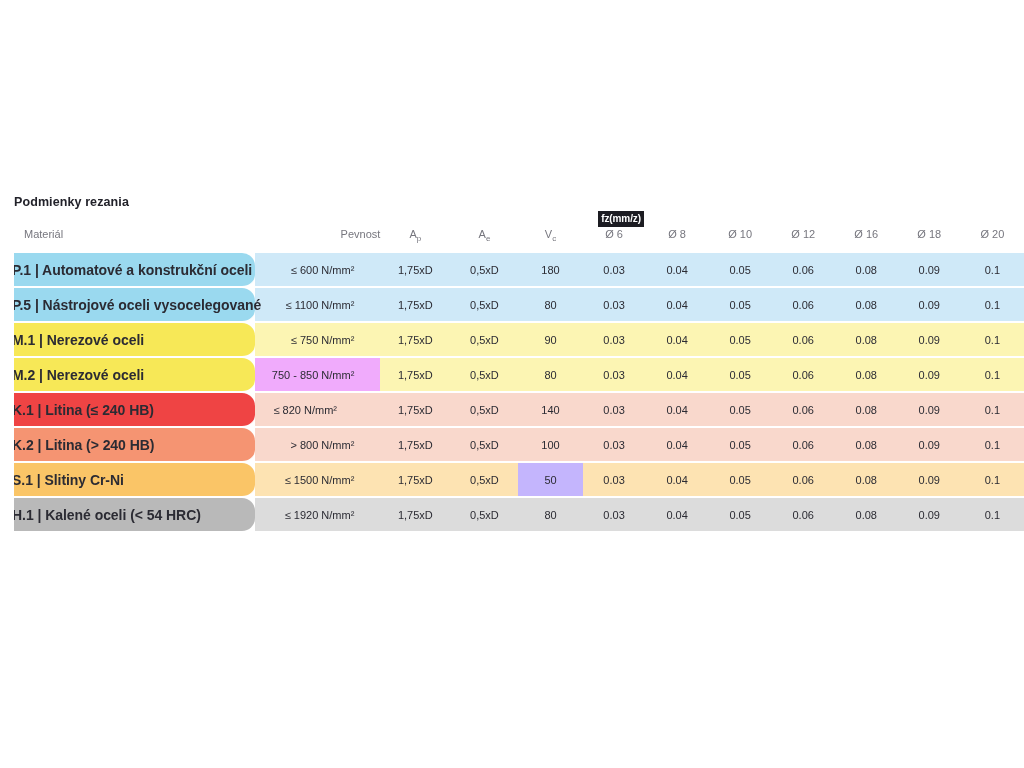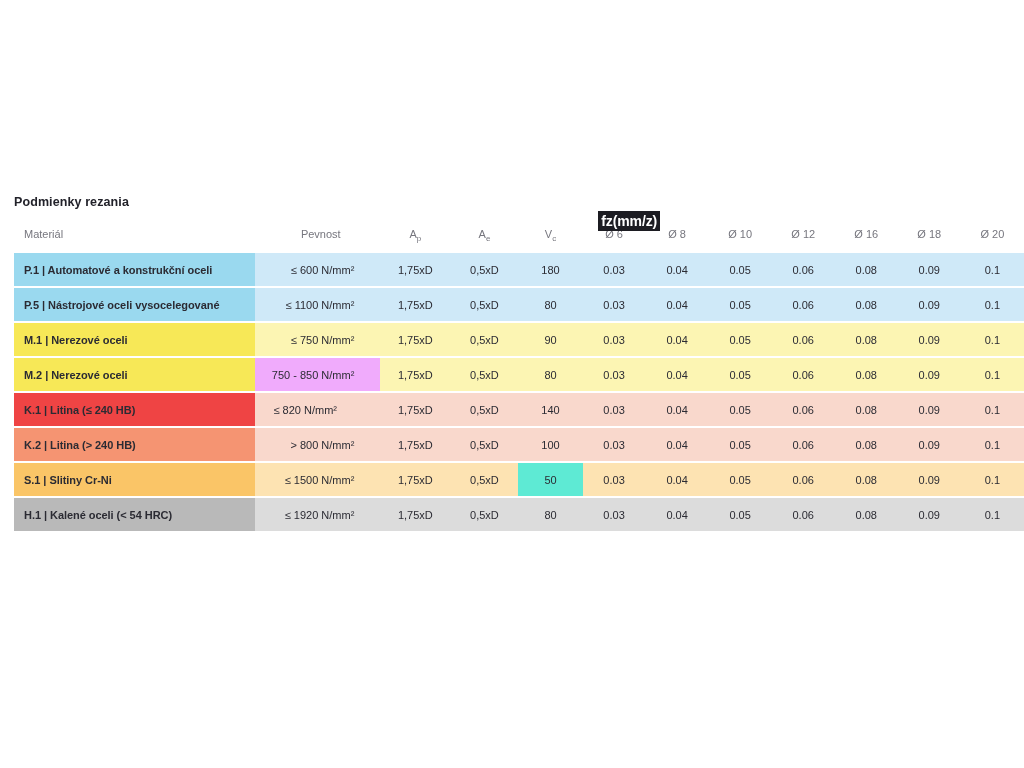--- a/index.html
+++ b/index.html
@@ -62,63 +62,64 @@
     padding: 0 0 13px 0;
     vertical-align: bottom;
     text-align: center;
     white-space: nowrap;
   }
   thead th.h-mat {
     text-align: left;
     padding-left: 24px;
   }
   thead th.h-pev {
-    text-align: center;
+    text-align: right;
     padding-left: 6px;
   }
   .sub {
     font-size: 8px;
     vertical-align: baseline;
     position: relative;
     top: 2.5px;
     letter-spacing: 0;
   }
   .hd-cell {
     position: relative;
     display: inline-block;
   }
   .fz-badge {
     position: absolute;
     left: -7px;
     top: -17px;
     background: #1c1c22;
     color: #ffffff;
-    font-size: 14px;
+    font-size: 10px;
     font-weight: bold;
     line-height: 1;
     padding: 2.5px 3px 3px 3px;
     white-space: nowrap;
     letter-spacing: -0.1px;
   }
 
   
   tbody td {
     height: 31px;
     font-size: 11px;
     text-align: center;
     white-space: nowrap;
     border-bottom: 2px solid #ffffff;
     color: #2b2b33;
   }
   tbody td.mat {
     text-align: left;
-    padding-left: 24px;
+    padding-left: 12px;
     font-weight: bold;
-    font-size: 11px;
+    font-size: 14px;
     letter-spacing: -0.05px;
+    border-radius: 13px;
   }
   tbody td.pev {
     text-align: right;
     padding-right: 26px;
   }
   tbody tr:last-child td {
     border-bottom: none;
   }
 
   
@@ -260,21 +261,21 @@
             <td style="background: rgb(249, 216, 204);">0.06</td>
             <td style="background: rgb(249, 216, 204);">0.08</td>
             <td style="background: rgb(249, 216, 204);">0.09</td>
             <td style="background: rgb(249, 216, 204);">0.1</td>
           </tr>
           <tr>
             <td class="mat" style="background: rgb(250, 197, 103);">S.1 | Slitiny Cr-Ni</td>
             <td class="pev" style="background: rgb(253, 227, 178);">≤ 1500 N/mm²</td>
             <td style="background: rgb(253, 227, 178);">1,75xD</td>
             <td style="background: rgb(253, 227, 178);">0,5xD</td>
-            <td style="background: #5eead4;">50</td>
+            <td style="background: #c4b5fd;">50</td>
             <td style="background: rgb(253, 227, 178);">0.03</td>
             <td style="background: rgb(253, 227, 178);">0.04</td>
             <td style="background: rgb(253, 227, 178);">0.05</td>
             <td style="background: rgb(253, 227, 178);">0.06</td>
             <td style="background: rgb(253, 227, 178);">0.08</td>
             <td style="background: rgb(253, 227, 178);">0.09</td>
             <td style="background: rgb(253, 227, 178);">0.1</td>
           </tr>
           <tr>
             <td class="mat" style="background: rgb(185, 185, 185);">H.1 | Kalené oceli (&lt; 54 HRC)</td>

